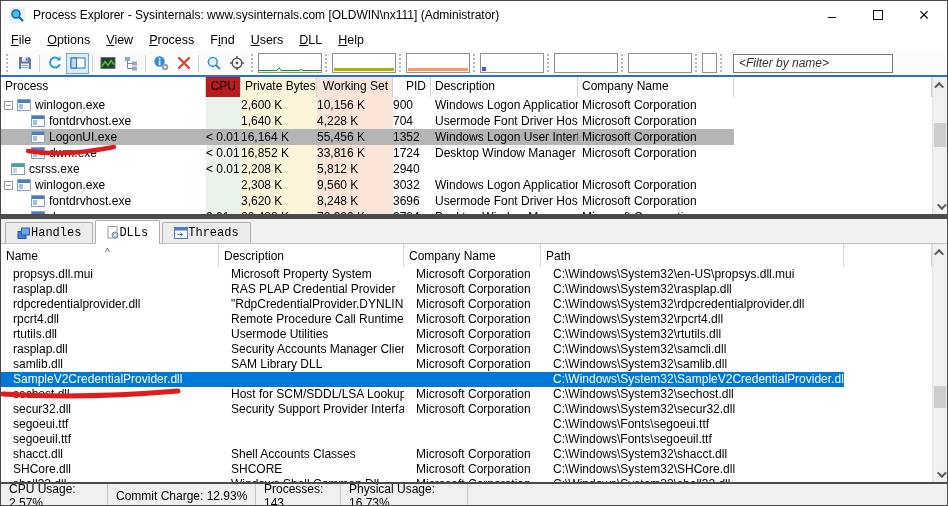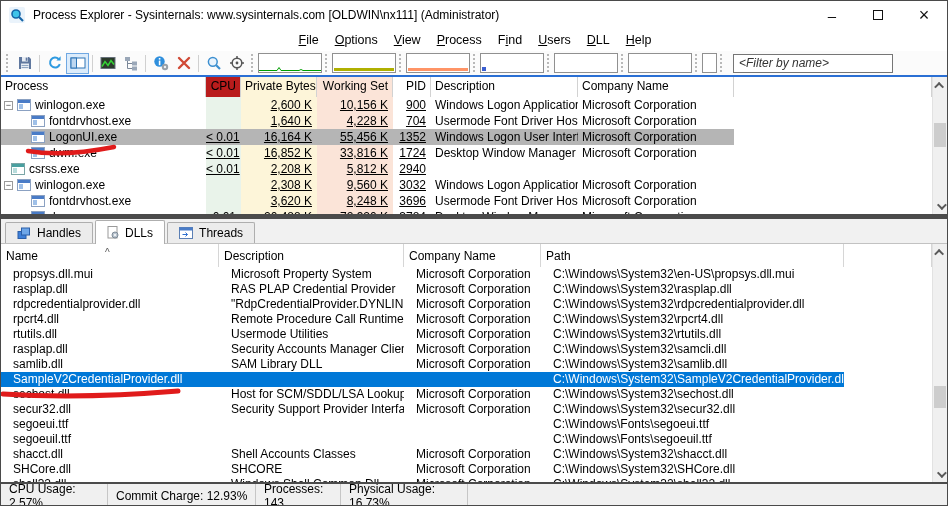--- a/index.html
+++ b/index.html
@@ -11,21 +11,21 @@
   .titlebar{ height:28px; display:flex; align-items:center; padding-left:8px; background:#fff; }
   .app-icon{ width:16px; height:16px; flex:0 0 auto; }
   .title-text{ font-size:12px; margin-left:8px; color:#000; white-space:nowrap; }
   .win-controls{ margin-left:auto; display:flex; height:100%; }
   .win-btn{ width:46px; height:100%; display:flex; align-items:center; justify-content:center;
             font-size:15px; color:#111; background:transparent; border:none; }
   .max-glyph{ width:10px; height:10px; border:1.2px solid #111; display:block; }
   .close-glyph{ font-size:18px; line-height:10px; }
 
   
-  .menubar{ height:22px; display:flex; align-items:center; padding-left:2px; font-size:12.5px; background:#fff;justify-content:center; }
+  .menubar{ height:22px; display:flex; align-items:center; padding-left:2px; font-size:12.5px; background:#fff; }
   .menu-item{ padding:2px 8px; color:#000; cursor:default; }
   .menu-item .u{ text-decoration:underline; }
 
   
   .toolbar{ height:26px; background:#fbfbfb; display:flex; align-items:center;
             border-bottom:2px solid #2a6fd4; padding-left:2px; }
   .grip{ width:4px; height:18px; border-left:2px dotted #b8b8b8; margin:0 3px; }
   .tsep{ width:1px; height:17px; background:#d0d0d0; margin:0 3px; }
   .tbtn{ width:23px; height:21px; display:flex; align-items:center; justify-content:center;
          background:transparent; border:1px solid transparent; }
@@ -51,21 +51,21 @@
 
   
   .pane-top{ position:relative; height:137px; overflow:hidden; background:#fff; }
   .pt-grid{ display:grid; grid-template-columns:205px 35px 76px 76px 38px 147px 156px 1fr; margin-right:15px; }
   .pt-header{ height:20px; line-height:19px; font-size:12px; }
   .pt-header > div{ border-right:1px solid #d2d2d2; padding:0 4px; overflow:hidden; white-space:nowrap; }
   .pt-header .num{ text-align:right; }
   .hdr-cpu{ background:#b91c1c; } .hdr-priv{ background:#fdf5d9; } .hdr-ws{ background:#fbe4d8; }
   .prow{ height:16px; line-height:16px; font-size:12px; }
   .prow .c{ overflow:hidden; white-space:nowrap; }
-  .prow .num{ text-align:right; padding-right:5px;text-decoration:underline; }
+  .prow .num{ text-align:left; padding-right:5px; }
   .prow .cpu{ background:#e9f3ea; } .prow .priv{ background:#fdf5d9; } .prow .ws{ background:#fbe4d8; }
   .prow .desc, .prow .comp{ padding-left:4px; }
   .prow.selected .c{ background:#b5b5b5; }
   .c.tree{ display:flex; align-items:center; padding-left:var(--indent,3px); }
   .expander{ flex:0 0 auto; width:9px; height:9px; border:1px solid #9a9a9a; background:#fff; color:#444;
              font-size:9px; line-height:7px; text-align:center; margin-right:4px; }
   .expander:empty{ width:0; border:none; margin:0; visibility:hidden; }
   .proc-icon{ flex:0 0 auto; width:14px; height:12px; border:1px solid #8ba1c2; background:#fff;
               position:relative; margin-right:4px; }
   .proc-icon::before{ content:""; position:absolute; top:0; left:0; right:0; height:3px; background:#4a7cc7; }
@@ -74,23 +74,23 @@
   .prow.sys .proc-icon::before{ background:#49a0a0; }
   .prow.sys .proc-icon::after{ background:#b7dcdc; }
   .pname{ overflow:hidden; white-space:nowrap; }
 
   
   .splitter{ height:5px; background:#4b4b4b; }
 
   
   .tabstrip{ height:25px; background:#f1f1f1; display:flex; align-items:flex-end; padding-left:4px;
              border-bottom:1px solid #c2c2c2; }
-  .tab{ height:21px; display:flex; align-items:center; gap:6px; padding:0 11px; font-size:12px;
+  .tab{ height:21px; display:flex; align-items:center; padding:0 11px; font-size:12px;
         background:#ececec; border:1px solid #aeaeae; border-bottom:none; border-radius:2px 2px 0 0;
-        margin-right:2px; position:relative; }
+        margin-right:2px; position:relative;font-family:Liberation Mono, monospace; }
   .tab.active{ height:24px; background:#fff; z-index:2; margin-bottom:-1px; }
 
   
   .pane-bottom{ position:relative; height:240px; overflow:hidden; background:#fff; border-bottom:2px solid #4b4b4b; }
   .pb-grid{ display:grid; grid-template-columns:218px 185px 137px 303px 1fr; margin-right:15px; }
   .pb-header{ height:23px; line-height:25px; font-size:12px; position:relative; }
   .pb-header > div{ border-right:1px solid #d6d6d6; padding-left:5px; overflow:hidden; white-space:nowrap; }
   .sort-caret{ position:absolute; left:104px; top:-4px; font-size:10px; color:#555; }
   .drow{ height:15px; line-height:15px; font-size:12px; }
   .drow .dc{ overflow:hidden; white-space:nowrap; padding-left:12px; }

